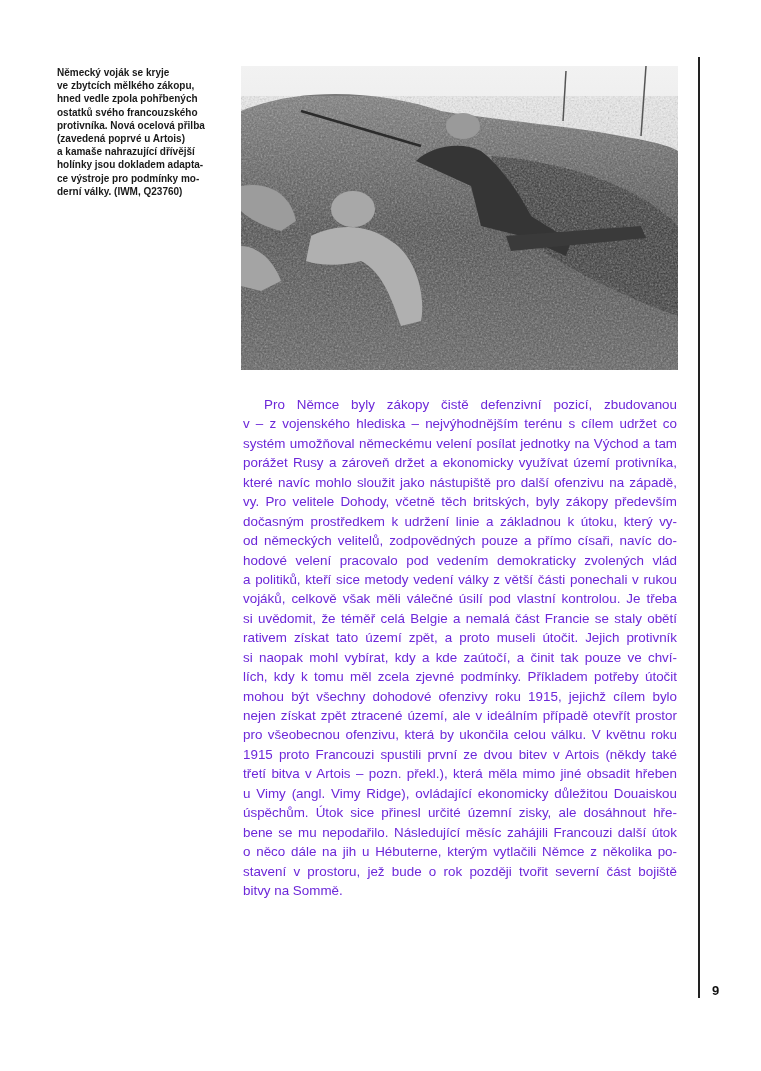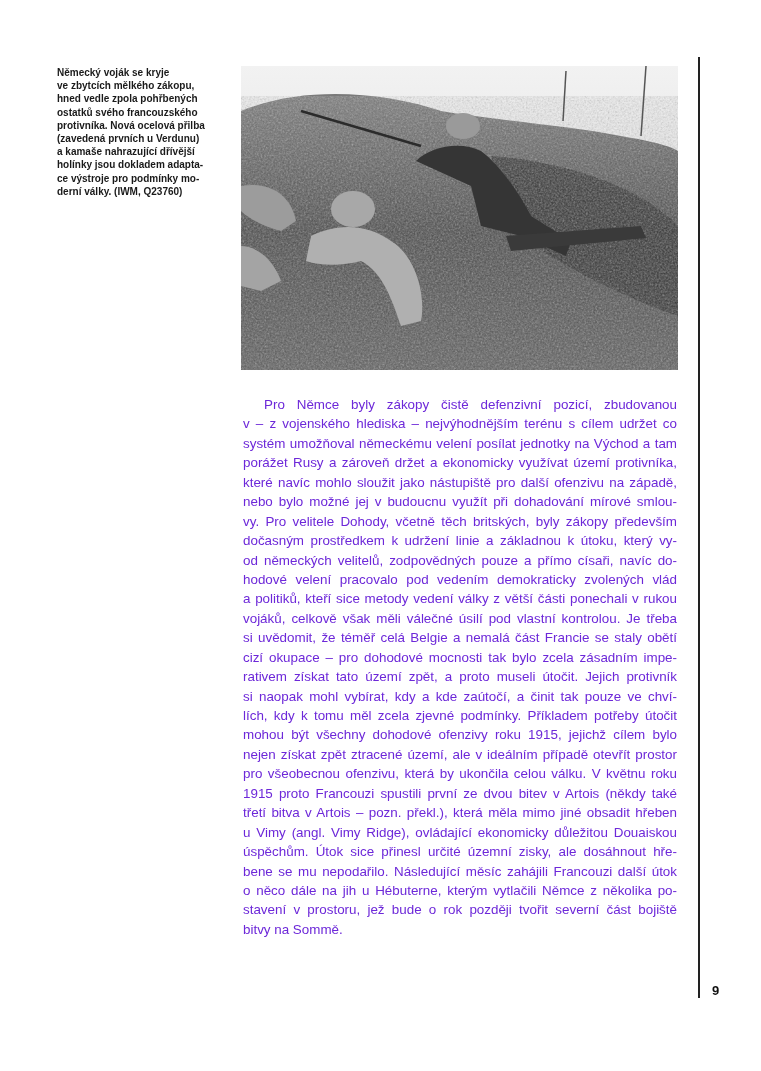--- a/index.html
+++ b/index.html
@@ -33,21 +33,21 @@
 </style>
 </head>
 <body>
 
 <div class="caption">
   <span>Německý voják se kryje</span>
   <span>ve zbytcích mělkého zákopu,</span>
   <span>hned vedle zpola pohřbených</span>
   <span>ostatků svého francouzského</span>
   <span>protivníka. Nová ocelová přilba</span>
-  <span>(zavedená prvních u Verdunu)</span>
+  <span>(zavedená poprvé u Artois)</span>
   <span>a kamaše nahrazující dřívější</span>
   <span>holínky jsou dokladem adapta-</span>
   <span>ce výstroje pro podmínky mo-</span>
   <span>derní války. (IWM, Q23760)</span>
 </div>
 
 <div class="photo" title="German soldier taking cover in a shallow trench beside a half-buried French soldier">
   <svg width="437" height="304" viewBox="0 0 437 304" xmlns="http://www.w3.org/2000/svg">
     <defs>
       <linearGradient id="sky" x1="0" y1="0" x2="0" y2="1">
@@ -84,29 +84,27 @@
     <path d="M0 180 C20 180 35 200 40 215 L20 225 L0 220 Z" fill="#a4a4a4"></path>
   </svg>
 </div>
 
 <div class="body-text">
   <span class="line first">Pro Němce byly zákopy čistě defenzivní pozicí, zbudovanou</span>
   <span class="line">v – z vojenského hlediska – nejvýhodnějším terénu s cílem udržet co</span>
   <span class="line">systém umožňoval německému velení posílat jednotky na Východ a tam</span>
   <span class="line">porážet Rusy a zároveň držet a ekonomicky využívat území protivníka,</span>
   <span class="line">které navíc mohlo sloužit jako nástupiště pro další ofenzivu na západě,</span>
-  <span class="line">nebo bylo možné jej v budoucnu využít při dohadování mírové smlou-</span>
   <span class="line">vy. Pro velitele Dohody, včetně těch britských, byly zákopy především</span>
   <span class="line">dočasným prostředkem k udržení linie a základnou k útoku, který vy-</span>
   <span class="line">od německých velitelů, zodpovědných pouze a přímo císaři, navíc do-</span>
   <span class="line">hodové velení pracovalo pod vedením demokraticky zvolených vlád</span>
   <span class="line">a politiků, kteří sice metody vedení války z větší části ponechali v rukou</span>
   <span class="line">vojáků, celkově však měli válečné úsilí pod vlastní kontrolou. Je třeba</span>
   <span class="line">si uvědomit, že téměř celá Belgie a nemalá část Francie se staly obětí</span>
-  <span class="line">cizí okupace – pro dohodové mocnosti tak bylo zcela zásadním impe-</span>
   <span class="line">rativem získat tato území zpět, a proto museli útočit. Jejich protivník</span>
   <span class="line">si naopak mohl vybírat, kdy a kde zaútočí, a činit tak pouze ve chví-</span>
   <span class="line">lích, kdy k tomu měl zcela zjevné podmínky. Příkladem potřeby útočit</span>
   <span class="line">mohou být všechny dohodové ofenzivy roku 1915, jejichž cílem bylo</span>
   <span class="line">nejen získat zpět ztracené území, ale v ideálním případě otevřít prostor</span>
   <span class="line">pro všeobecnou ofenzivu, která by ukončila celou válku. V květnu roku</span>
   <span class="line">1915 proto Francouzi spustili první ze dvou bitev v Artois (někdy také</span>
   <span class="line">třetí bitva v Artois – pozn. překl.), která měla mimo jiné obsadit hřeben</span>
   <span class="line">u Vimy (angl. Vimy Ridge), ovládající ekonomicky důležitou Douaiskou</span>
   <span class="line">úspěchům. Útok sice přinesl určité územní zisky, ale dosáhnout hře-</span>

